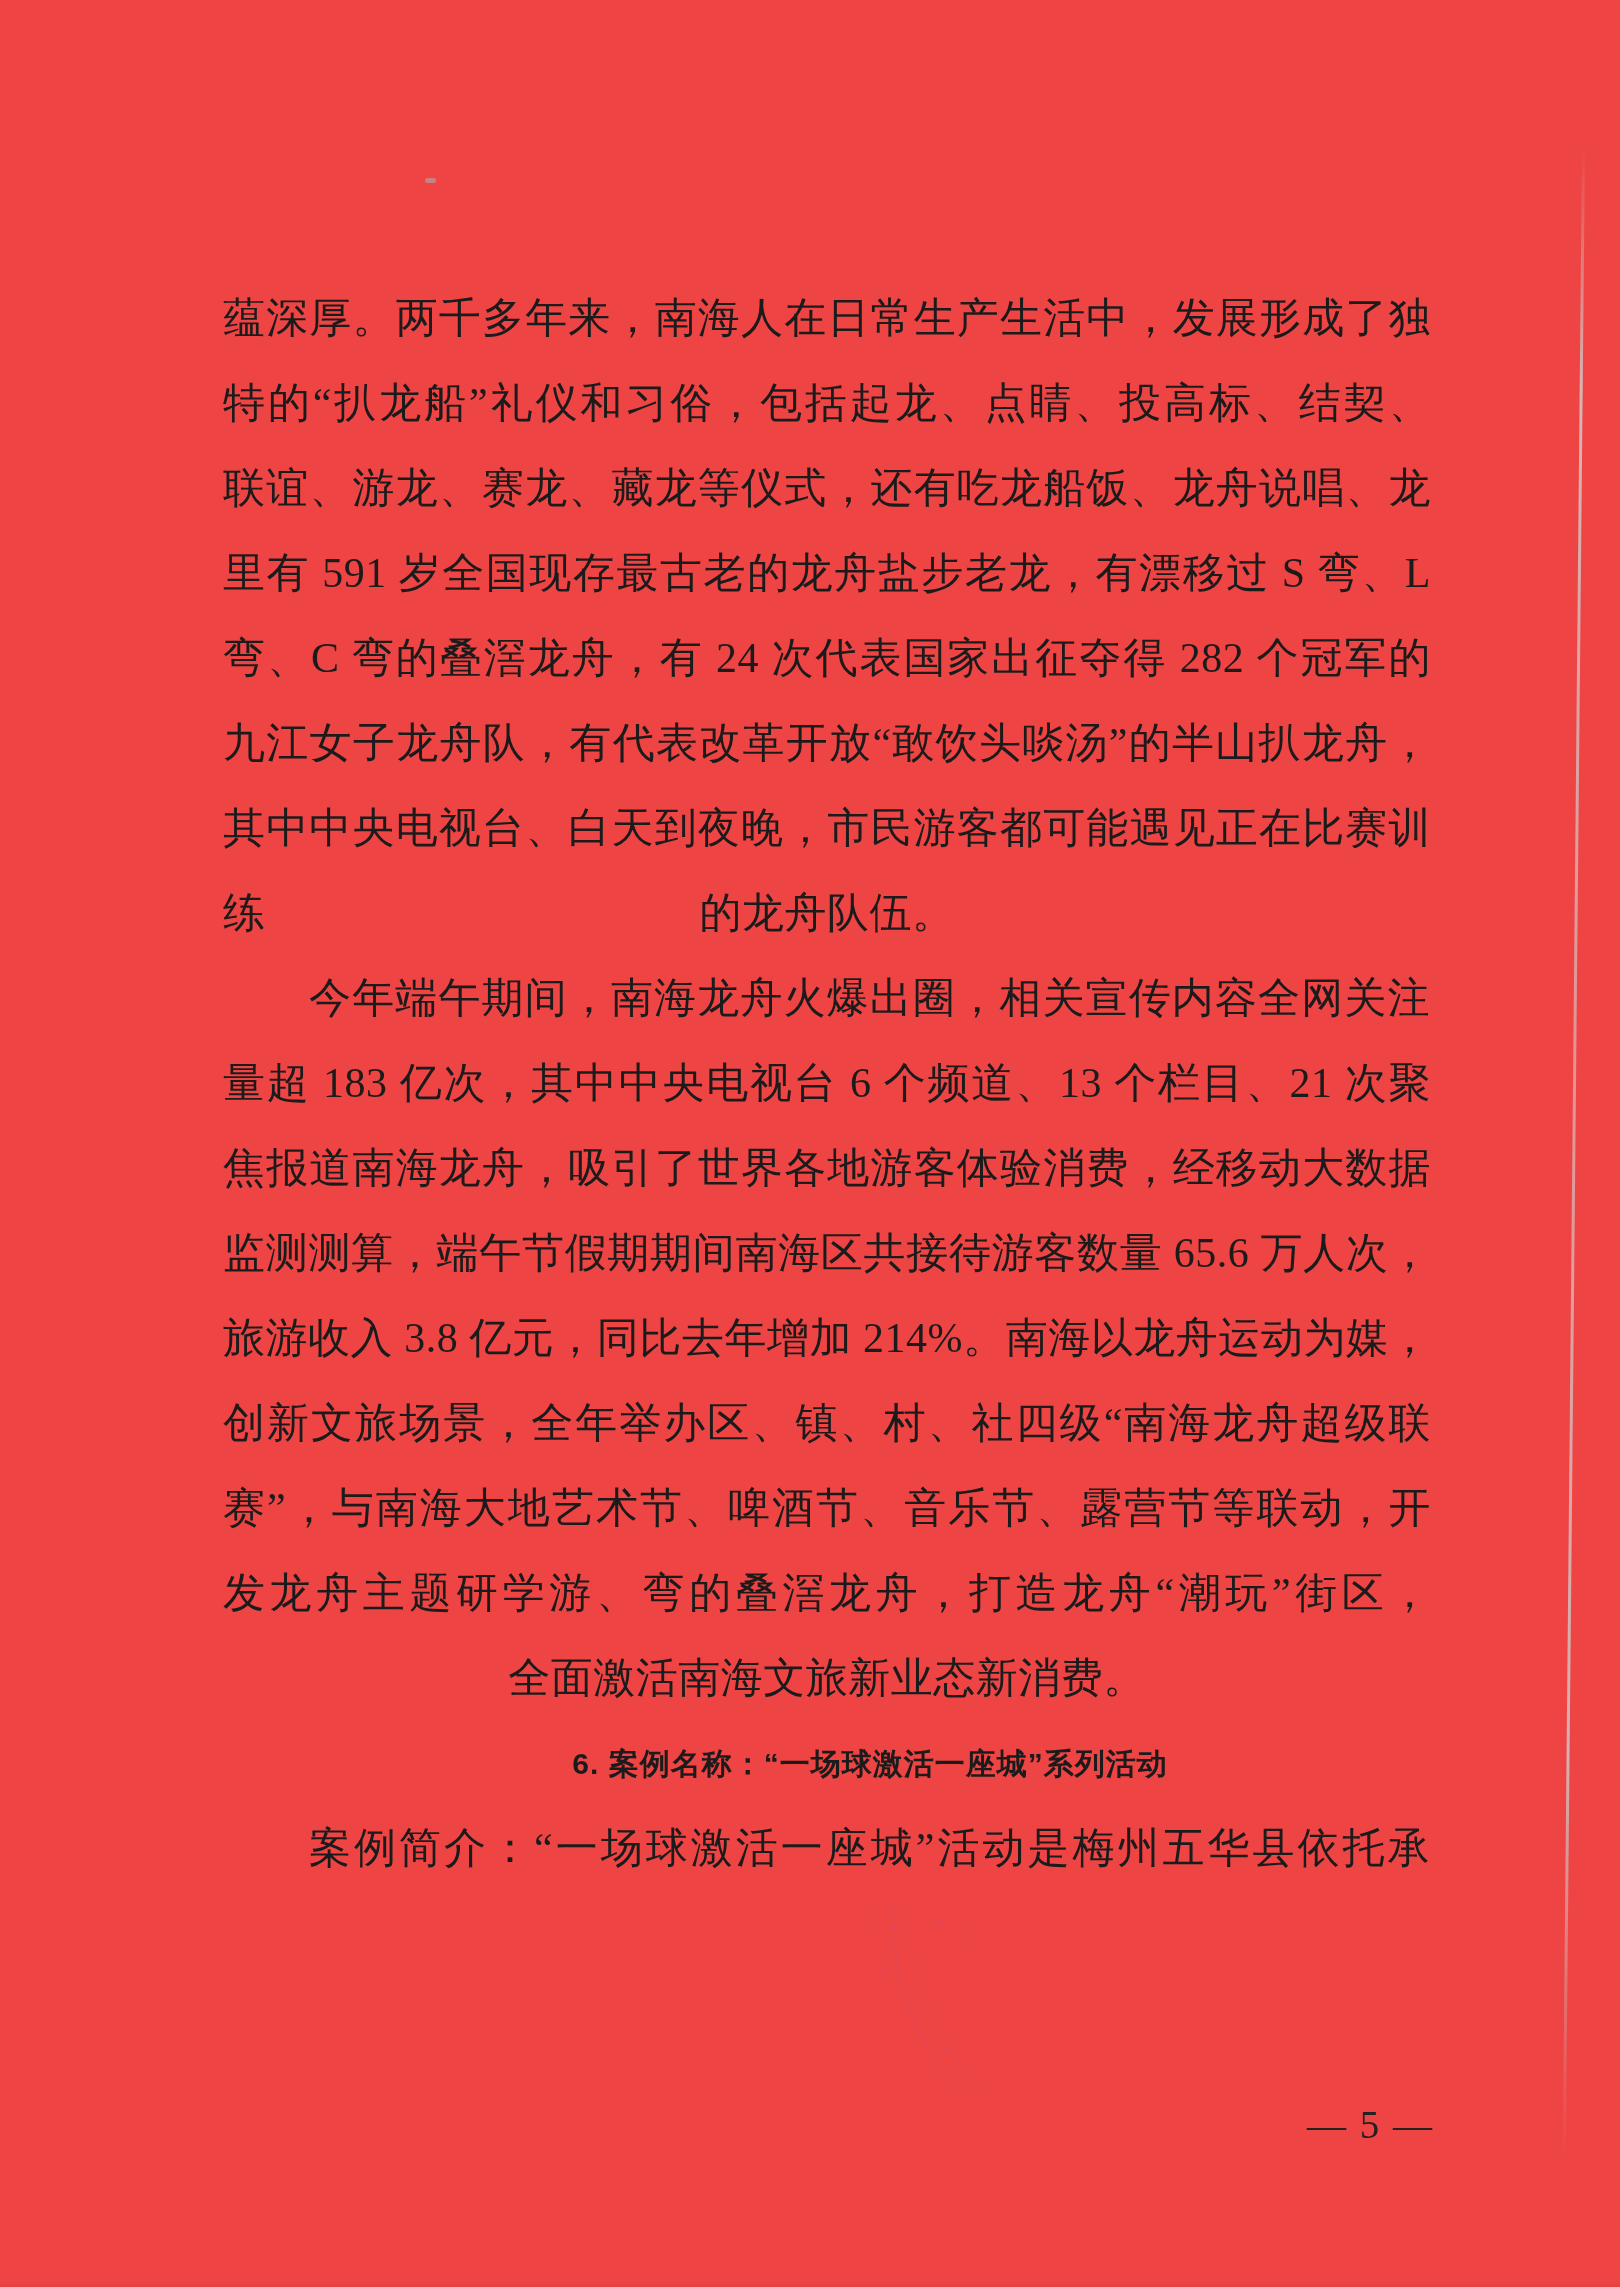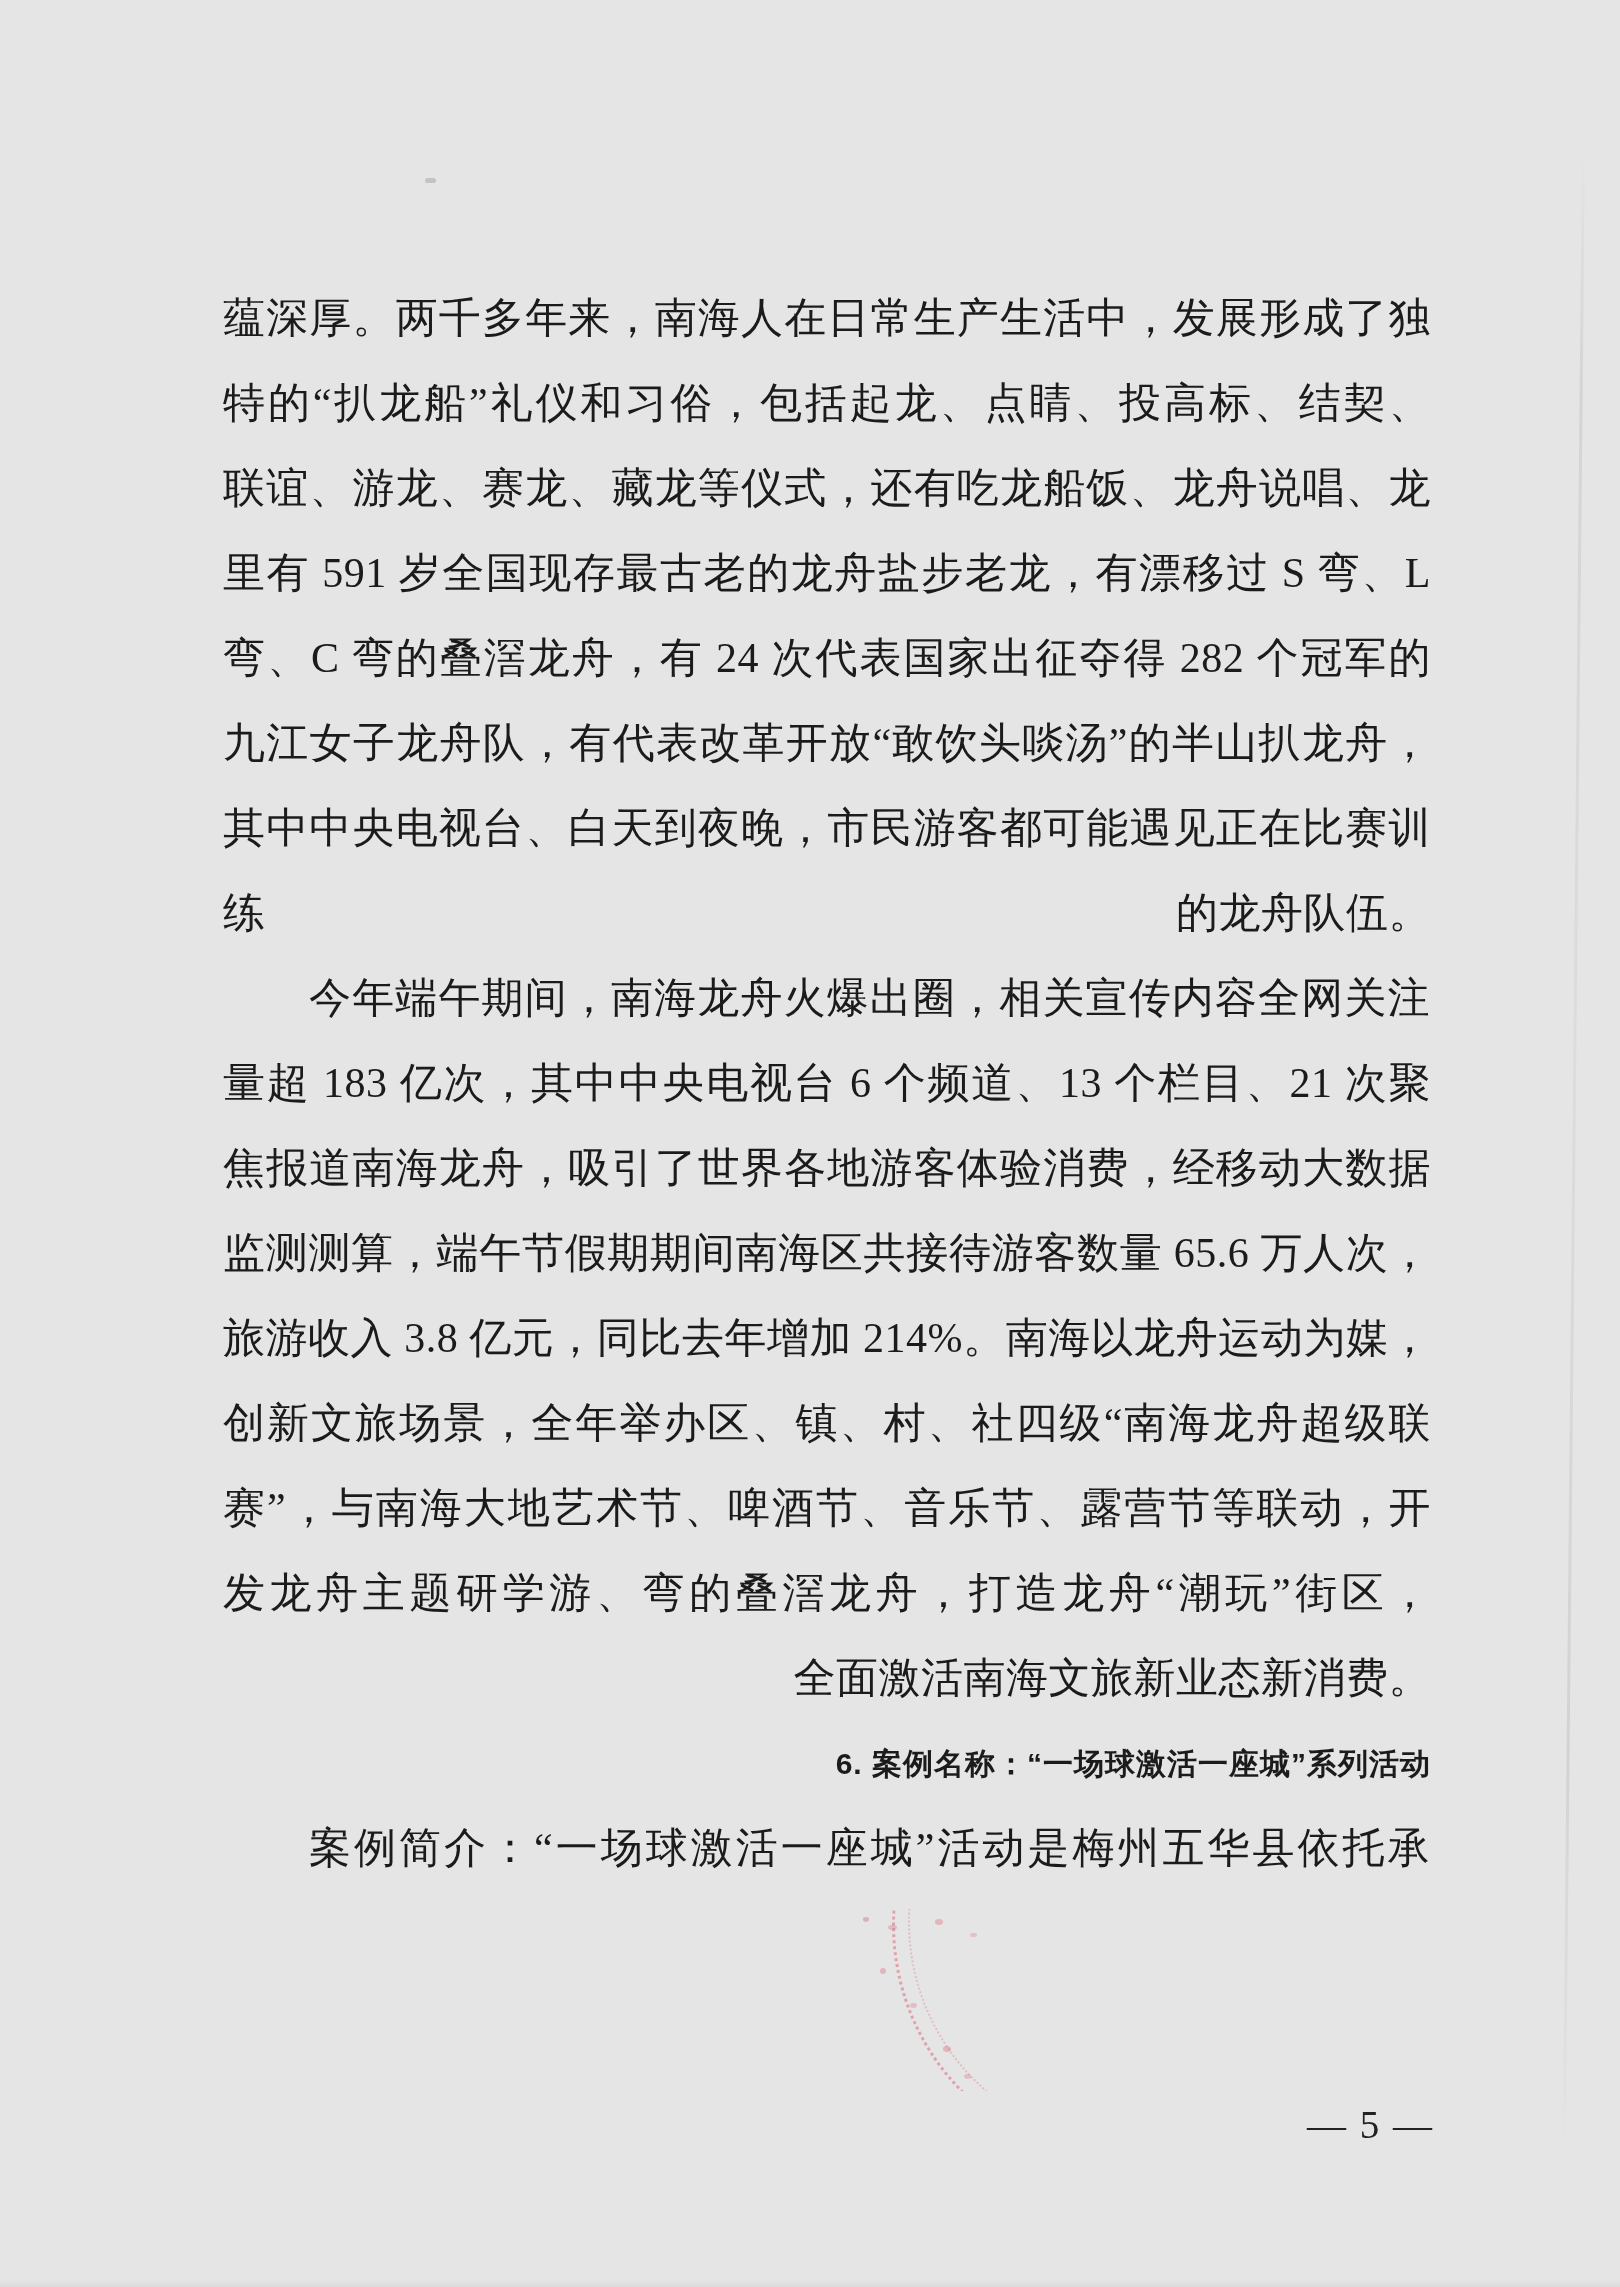--- a/index.html
+++ b/index.html
@@ -1,38 +1,38 @@
 <!DOCTYPE html>
 <html style="--stamp-color: #d84a60;"><head>
 <meta charset="utf-8">
 <style>
   html, body { margin: 0; padding: 0; background: #ffffff; }
   .page {
     position: relative;
     width: 1620px;
     height: 2288px;
-    background: #e5e5e5;
+    background: #ef4444;
     overflow: hidden;
     font-family: "Liberation Serif", "DejaVu Serif", serif;
     color: #1b1b1b;
   }
   
   .text-block {
     position: absolute;
     left: 223px;
     top: 276px;
     width: 1208px;
   }
   .line {
     height: 85px;
     line-height: 85px;
     font-size: 42px;
     letter-spacing: 0.5px;
     white-space: nowrap;
-    text-align: right;
+    text-align: center;
   }
   .line.fill {
     white-space: normal;
     text-align: justify;
     text-align-last: justify;
     text-justify: inter-character;
   }
   .line.indent { padding-left: 86px; }
   .line.fill.indent { width: 1121px; }
   .line.heading {

